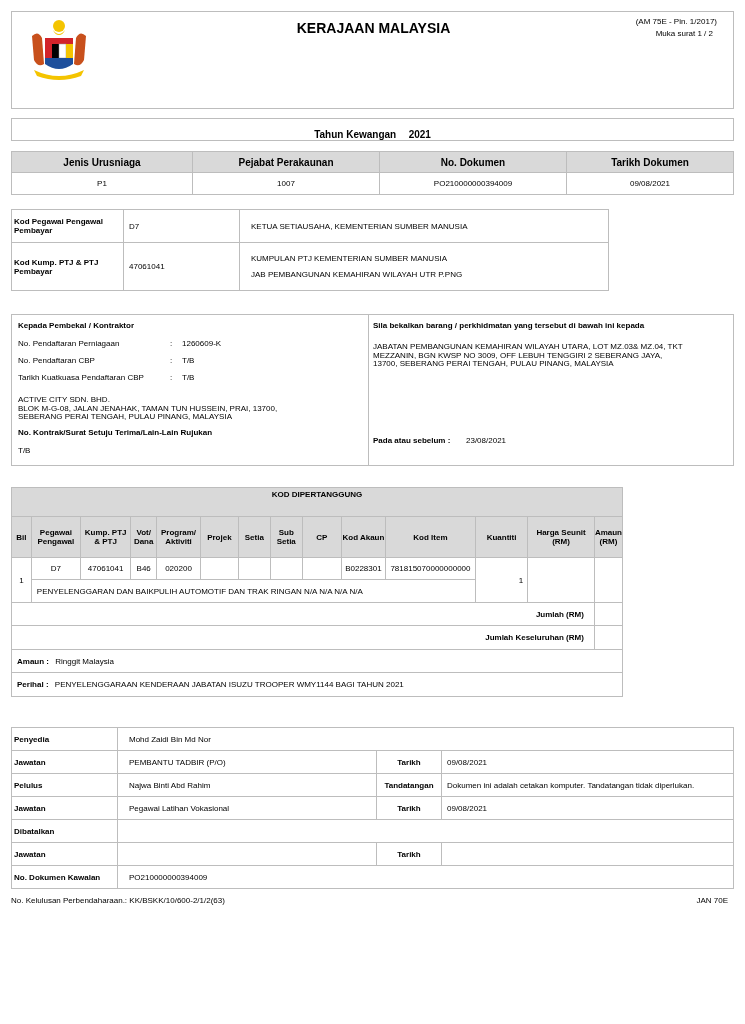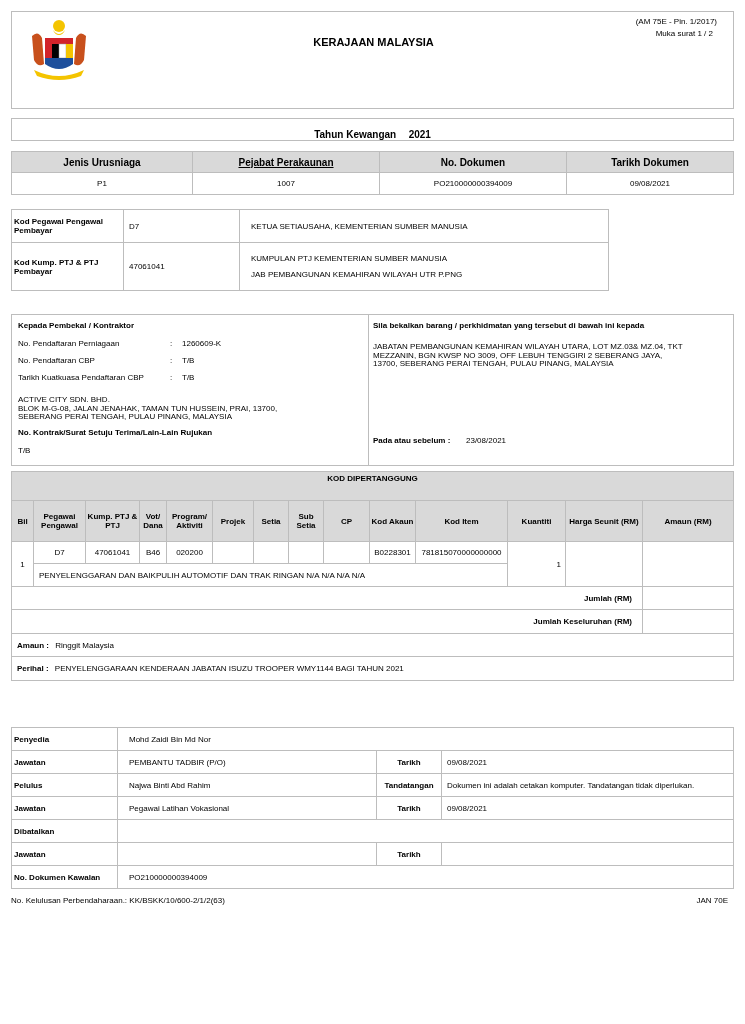--- a/index.html
+++ b/index.html
@@ -28,34 +28,34 @@
       <rect x="21" y="28" width="7" height="14" fill="#d2232a"></rect>
       <rect x="28" y="28" width="7" height="14" fill="#000"></rect>
       <rect x="35" y="28" width="7" height="14" fill="#fff" stroke="#999" stroke-width="0.5"></rect>
       <rect x="42" y="28" width="7" height="14" fill="#f4c400"></rect>
       <path d="M21 42 h28 v6 q-14 10 -28 0z" fill="#1d4f9c"></path>
       <path d="M10 54 q25 12 50 0 l-3 6 q-22 8 -44 0z" fill="#f4c400"></path>
     </svg>
   </div>
   <div class="abs t8" style="right:16px;top:5px;">(AM 75E - Pin. 1/2017)</div>
   <div class="abs t8" style="right:20px;top:17px;">Muka surat 1 / 2</div>
-  <div class="abs b" style="left:0;width:723px;top:24px;text-align:center;font-size:11px;">KERAJAAN MALAYSIA</div>
+  <div class="abs b" style="left:0;width:723px;top:8px;text-align:center;font-size:14px;">KERAJAAN MALAYSIA</div>
 </div>
 
 <div class="box" style="left:11px;top:118px;width:723px;height:23px;text-align:center;padding-top:5px;">
   <span class="b" style="font-size:10px;">Tahun Kewangan</span>
   <span class="b" style="font-size:10px;margin-left:8px;">2021</span>
 </div>
 
 <div class="abs" style="left:11px;top:151px;width:723px;">
   <table>
     <tbody>
         <tr class="gray" style="height:21px;">
       <th class="c" style="width:181px;font-size:10px;">Jenis Urusniaga</th>
-      <th class="c" style="width:187px;font-size:10px;text-decoration:underline;">Pejabat Perakaunan</th>
+      <th class="c" style="width:187px;font-size:10px;">Pejabat Perakaunan</th>
       <th class="c" style="width:187px;font-size:10px;">No. Dokumen</th>
       <th class="c" style="font-size:10px;">Tarikh Dokumen</th>
     </tr>
     <tr style="height:22px;">
       <td class="c">P1</td>
       <td class="c">1007</td>
       <td class="c">PO210000000394009</td>
       <td class="c">09/08/2021</td>
     </tr>
   </tbody>
@@ -107,21 +107,21 @@
     <div class="abs t8" style="left:3px;top:28px;line-height:8.5px;">
       <div>JABATAN PEMBANGUNAN KEMAHIRAN WILAYAH UTARA, LOT MZ.03&amp; MZ.04, TKT</div>
       <div>MEZZANIN, BGN KWSP NO 3009, OFF LEBUH TENGGIRI 2 SEBERANG JAYA,</div>
       <div>13700, SEBERANG PERAI TENGAH, PULAU PINANG, MALAYSIA</div>
     </div>
     <div class="abs t8 b" style="left:3px;top:121px;">Pada atau sebelum :</div>
     <div class="abs t8" style="left:96px;top:121px;">23/08/2021</div>
   </div>
 </div>
 
-<div class="abs" style="left:11px;top:471px;width:723px;">
+<div class="abs" style="left:11px;top:487px;width:612px;">
   <table>
     <tbody>
         <tr class="gray" style="height:29px;">
       <th colspan="14" class="c" style="vertical-align:top;padding-top:2px;">KOD DIPERTANGGUNG</th>
     </tr>
     <tr class="gray" style="height:41px;">
       <th style="width:22px;">Bil</th>
       <th style="width:52px;">Pegawai Pengawal</th>
       <th style="width:54px;">Kump. PTJ &amp; PTJ</th>
       <th style="width:27px;">Vot/ Dana</th>

